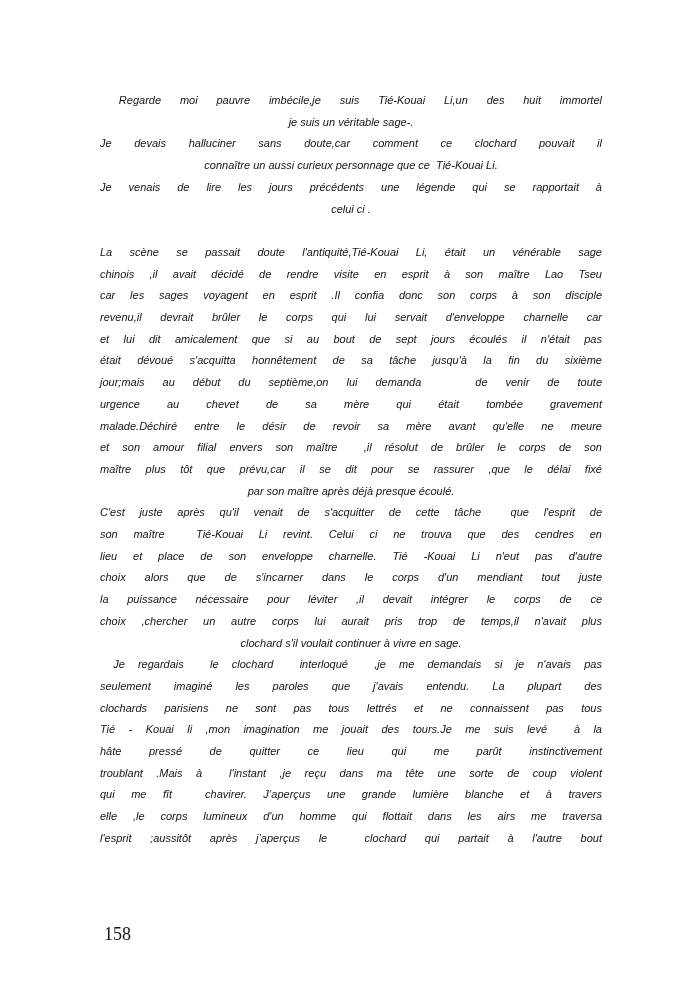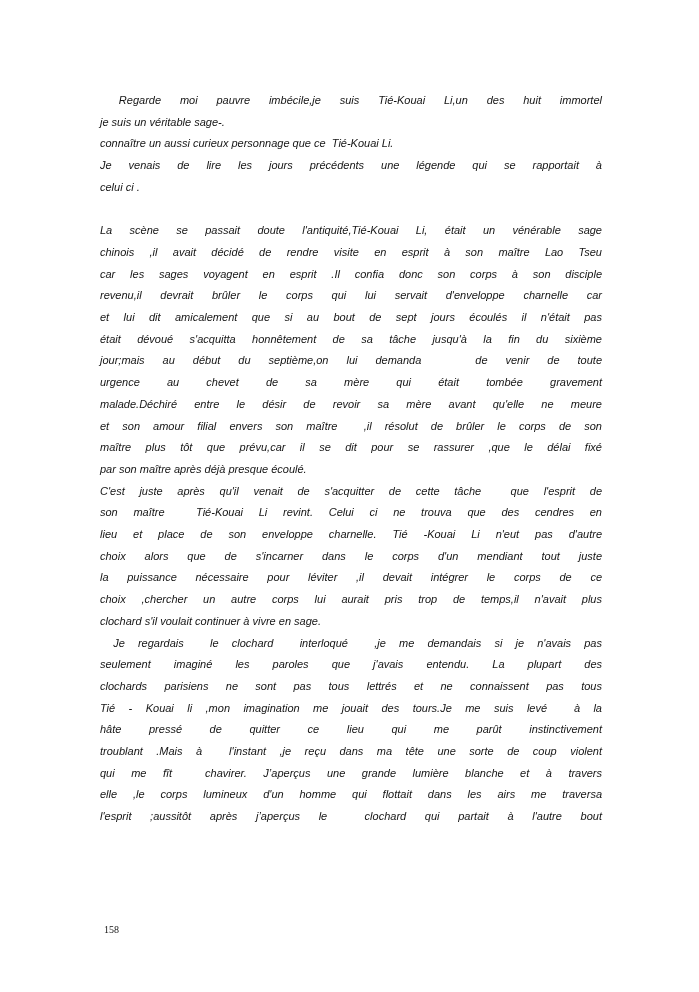--- a/index.html
+++ b/index.html
@@ -27,39 +27,40 @@
   }
   .line {
     white-space: pre-wrap;
     min-height: 21.7px;
   }
   .line.j {
     text-align: justify;
     text-align-last: justify;
   }
   .line.nj {
-    text-align: left;
+    text-align: center;
   }
   .page-number {
     position: absolute;
     left: 104px;
     top: 924px;
     font-family: "Liberation Serif", serif;
     font-style: normal;
-    font-size: 10px;
+    font-size: 18px;
     color: #141414;
   }
 </style>
 </head>
 <body>
 
 <div class="sheet">
   <div class="text-block" id="text-block">
       <div class="line j"> Regarde moi pauvre imbécile,je suis Tié-Kouai Li,un des huit immortel</div>
       <div class="line nj">je suis un véritable sage-.</div>
+      <div class="line j">Je devais halluciner sans doute,car comment ce clochard pouvait il</div>
       <div class="line nj">connaître un aussi curieux personnage que ce  Tié-Kouai Li.</div>
       <div class="line j">Je venais de lire les jours précédents une légende qui se rapportait à</div>
       <div class="line nj">celui ci .</div>
       <div class="line nj"></div>
       <div class="line j">La scène se passait doute l'antiquité,Tié-Kouai Li, était un vénérable sage</div>
       <div class="line j">chinois ,il avait décidé de rendre visite en esprit à son maître Lao Tseu</div>
       <div class="line j">car les sages voyagent en esprit .Il confia donc son corps à son disciple</div>
       <div class="line j">revenu,il devrait brûler le corps qui lui servait d'enveloppe charnelle car</div>
       <div class="line j">et lui dit amicalement que si au bout de sept jours écoulés il n'était pas</div>
       <div class="line j">était dévoué s'acquitta honnêtement de sa tâche jusqu'à la fin du sixième</div>

